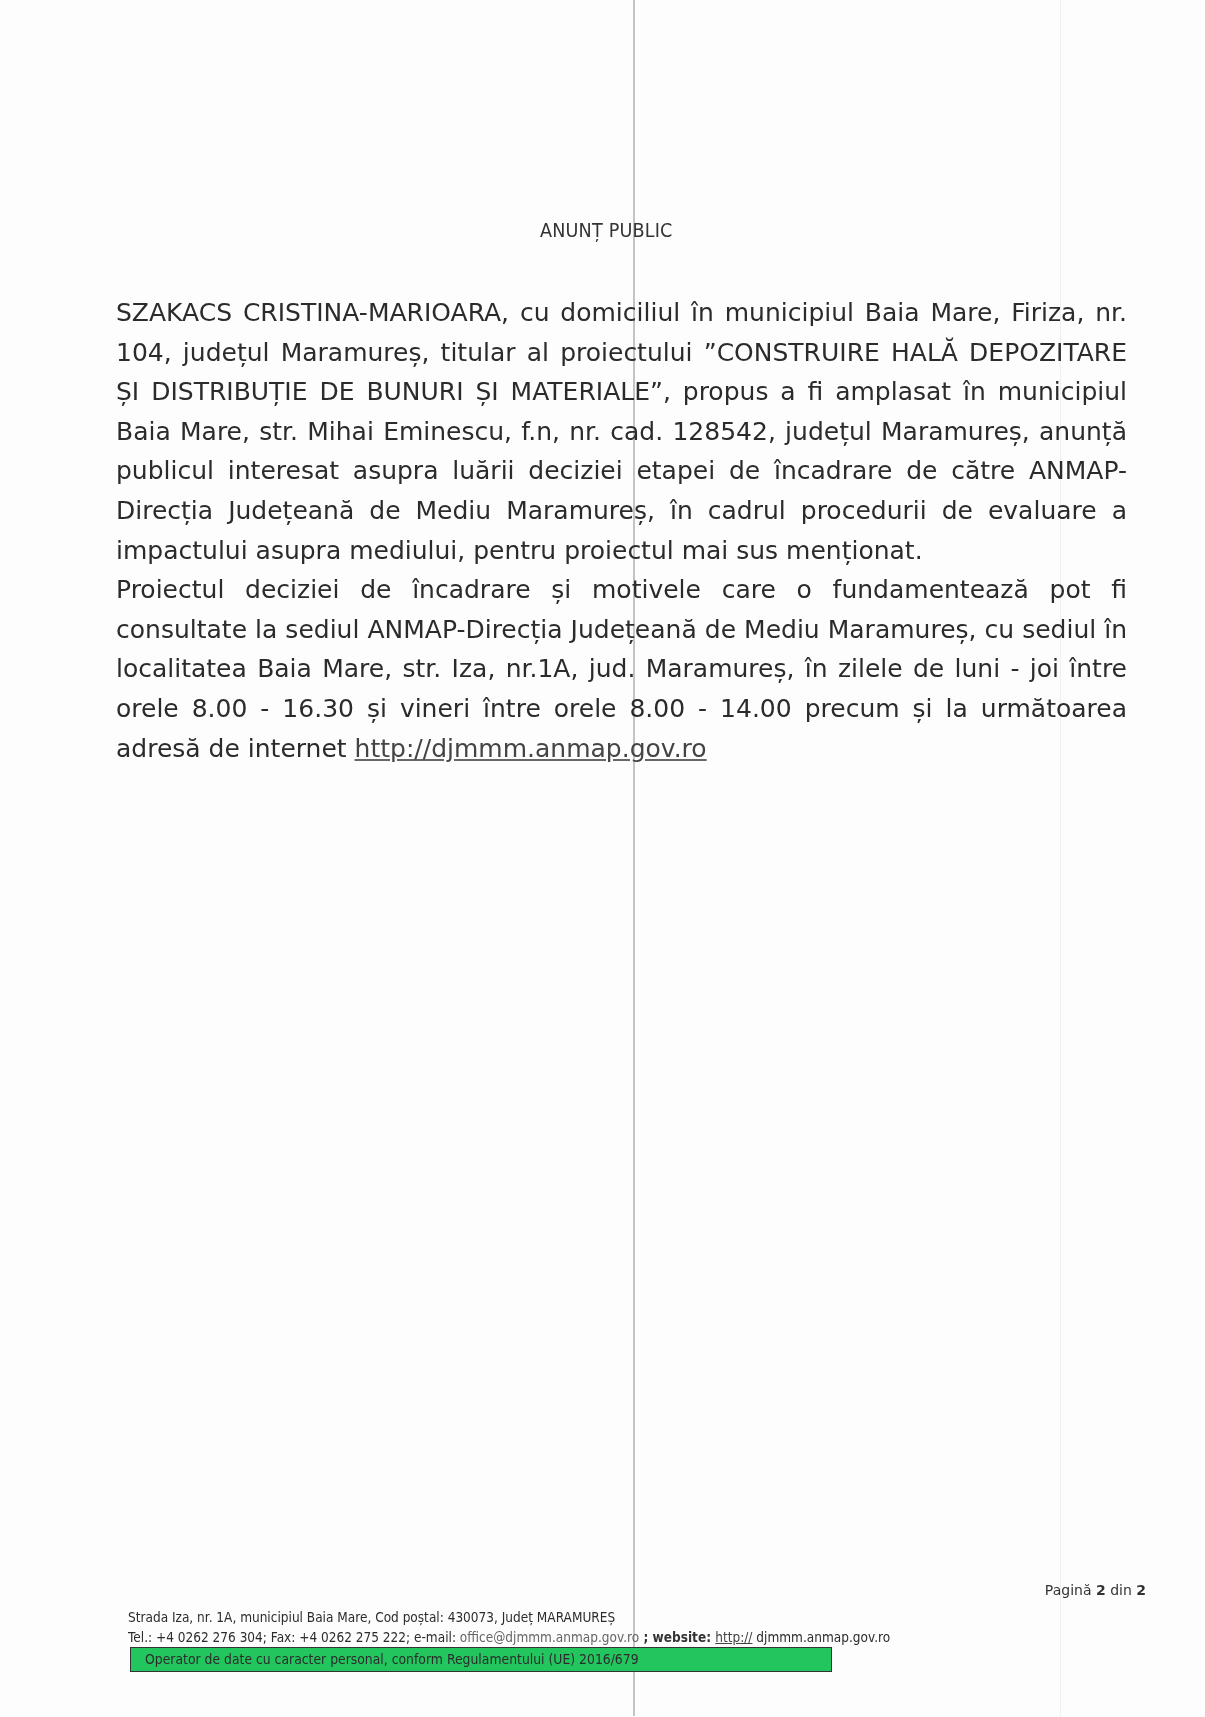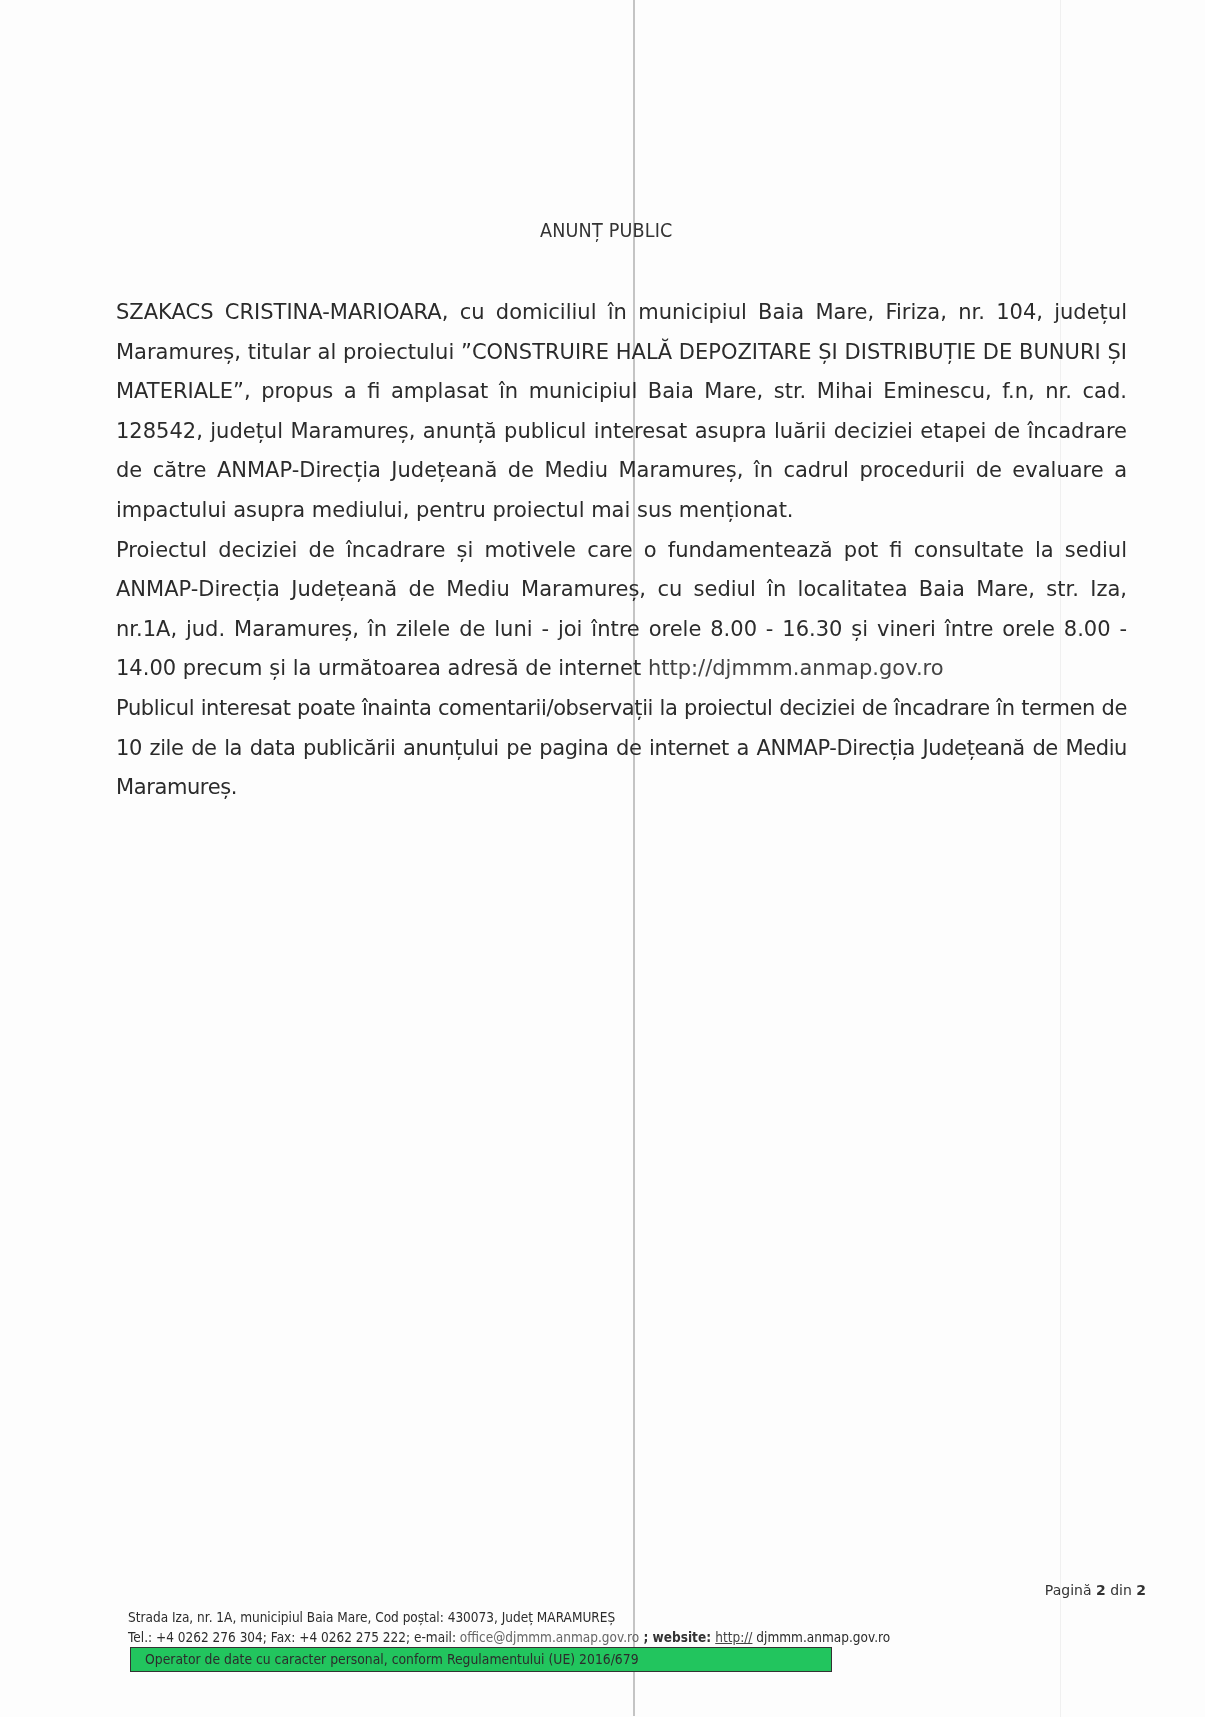--- a/index.html
+++ b/index.html
@@ -17,25 +17,25 @@
     position: absolute; left: 1060px; top: 0; width: 1px; height: 1717px;
     background: #f0f0f0;
   }
   .title {
     position: absolute; left: 0; width: 1205px; top: 218px;
     text-align: center; font-size: 20px; color: #333; letter-spacing: 0.2px;
     transform: scaleX(0.88); transform-origin: 634px 0;
   }
   .body-text {
     position: absolute; left: 116px; top: 293px; width: 1011px;
-    font-size: 21px; line-height: 39.6px; color: #2b2b2b;
+    font-size: 25px; line-height: 39.6px; color: #2b2b2b;
   }
   .body-text p { margin: 0; text-align: justify; text-align-last: left; }
   .body-text p.cond { letter-spacing: -0.4px; }
-  .link { color: #444; text-decoration-color: #666; }
+  .link { color: #444; text-decoration: underline; text-decoration-color: #666; }
   .page-number {
     position: absolute; right: 59px; top: 1582px; font-size: 14px; color: #333;
   }
   .page-number b { font-weight: bold; }
   .footer {
     position: absolute; left: 128px; top: 1607px; font-size: 13.5px; line-height: 20px; color: #2c2c2c;
     transform: scaleX(0.9); transform-origin: 0 0; white-space: nowrap;
   }
   .footer .gray { color: #666; }
   .footer .bold { font-weight: bold; color: #333; }
@@ -53,21 +53,20 @@
 <body>
 
 <div class="fold-line"></div>
 <div class="fold-line-faint"></div>
 
 <div class="title">ANUNȚ PUBLIC</div>
 
 <div class="body-text">
   <p>SZAKACS CRISTINA-MARIOARA, cu domiciliul în municipiul Baia Mare, Firiza, nr. 104, județul Maramureș, titular al proiectului ”CONSTRUIRE HALĂ DEPOZITARE ȘI DISTRIBUȚIE DE BUNURI ȘI MATERIALE”, propus a fi amplasat  în municipiul Baia Mare, str. Mihai Eminescu, f.n,  nr. cad. 128542, județul Maramureș, anunță publicul interesat asupra luării deciziei etapei de încadrare de către ANMAP-Direcția Județeană de Mediu Maramureș, în cadrul procedurii de evaluare a impactului asupra mediului, pentru proiectul mai sus menționat.</p>
   <p><span>Proiectul deciziei de încadrare și motivele care o fundamentează pot fi consultate la sediul ANMAP-Direcția Județeană de Mediu Maramureș, cu sediul în localitatea Baia Mare, str. Iza, nr.1A, jud. Maramureș, în zilele de luni - joi între orele 8.00 - 16.30 și vineri între orele 8.00 - 14.00 precum și la următoarea adresă de internet </span> <a class="link">http://djmmm.anmap.gov.ro</a></p>
-  <p class="cond">Publicul interesat poate înainta comentarii/observații la proiectul deciziei de încadrare în termen de 10 zile de la data publicării anunțului pe pagina de internet a ANMAP-Direcția Județeană de Mediu Maramureș.</p>
 </div>
 
 <div class="page-number">
   <span>Pagină</span>
   <b>2</b>
   <span>din</span>
   <b>2</b>
 </div>
 
 <div class="footer">

